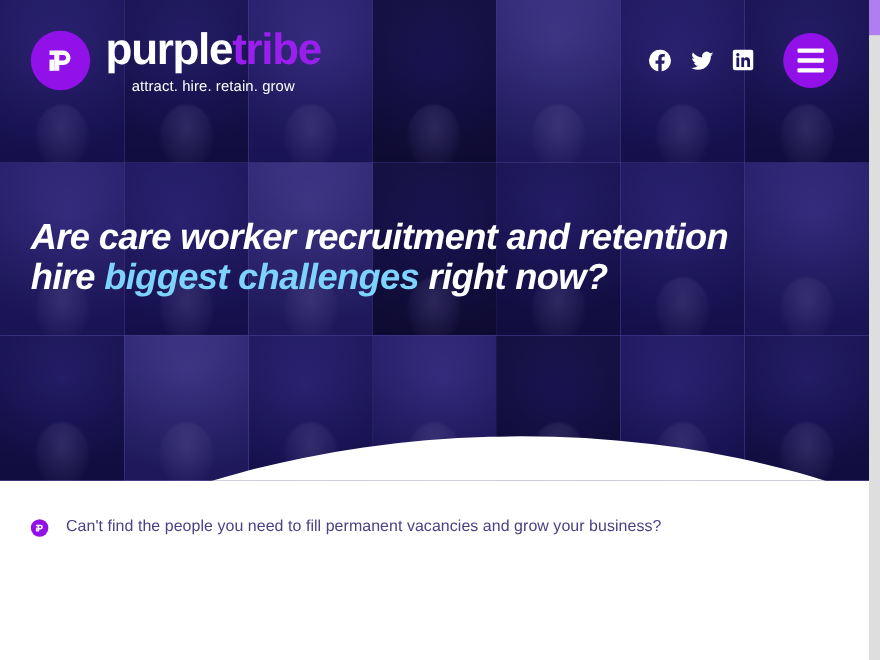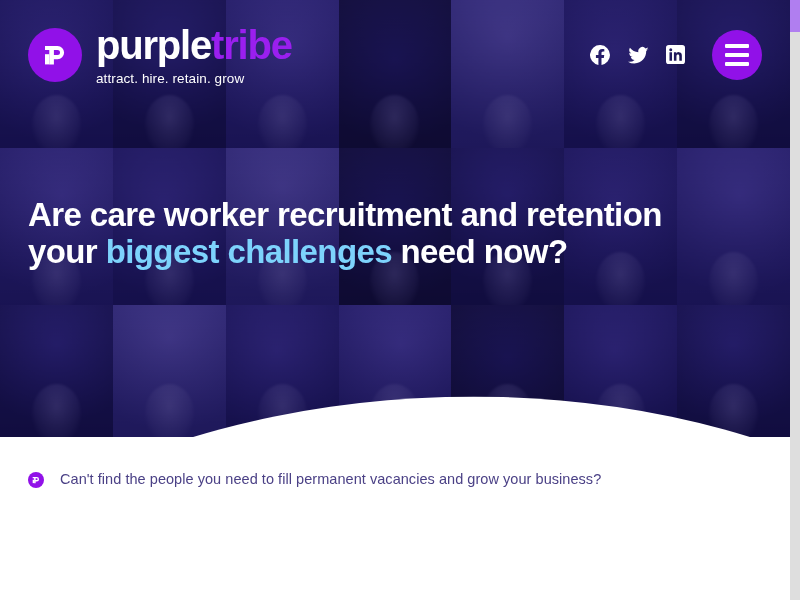--- a/index.html
+++ b/index.html
@@ -138,21 +138,21 @@
     line-height: 1;
     white-space: nowrap;
   }
   .wm-a { color: #ffffff; }
   .wm-b { color: #9a1fef; }
   .tagline {
     margin-top: 7px;
     font-size: 13.5px;
     font-weight: 400;
     color: #ffffff;
-    text-align: left;
+    text-align: center;
     letter-spacing: .1px;
   }
 
   .header-right {
     margin-left: auto;
     display: flex;
     align-items: center;
     gap: 20px;
   }
   .socials {
@@ -194,21 +194,21 @@
     top: 198px;
     width: 740px;
     z-index: 8;
     font-size: 33px;
     font-weight: 700;
     line-height: 1.0;
     letter-spacing: -.6px;
     color: #ffffff;
   }
   .headline .accent { color: #7dd3fc; }
-  .headline .line { display: block; margin-bottom: 4px; }
+  .headline .line { display: block; margin-bottom: 4px; font-style: italic; }
 
   
   .bullets {
     position: absolute;
     left: 28px;
     top: 470px;
     width: 740px;
     z-index: 12;
   }
   .bullet {
@@ -453,21 +453,21 @@
         <button class="menu-btn" aria-label="Menu">
           <span></span>
           <span></span>
           <span></span>
         </button>
       </div>
     </div>
 
     <h1 class="headline">
       <span class="line">Are care worker recruitment and retention</span>
-      <span class="line"><span>your </span><span class="accent">biggest challenges</span><span> need now?</span></span>
+      <span class="line"><span>hire </span><span class="accent">biggest challenges</span><span> right now?</span></span>
     </h1>
 
   </div>
 
   <div class="bullets">
 
     <div class="bullet">
       <span class="bullet-icon">
         <svg width="10" height="10" viewBox="0 0 30 30" aria-hidden="true">
           <path d="M5 6 h12.5 a6.6 6.6 0 0 1 0 13.2 h-4.1 v-4.1 h4.1 a2.5 2.5 0 0 0 0-5 h-3.6 v14.3 h-4.6 v-14.3 h-4.3 z" fill="#ffffff"></path>

